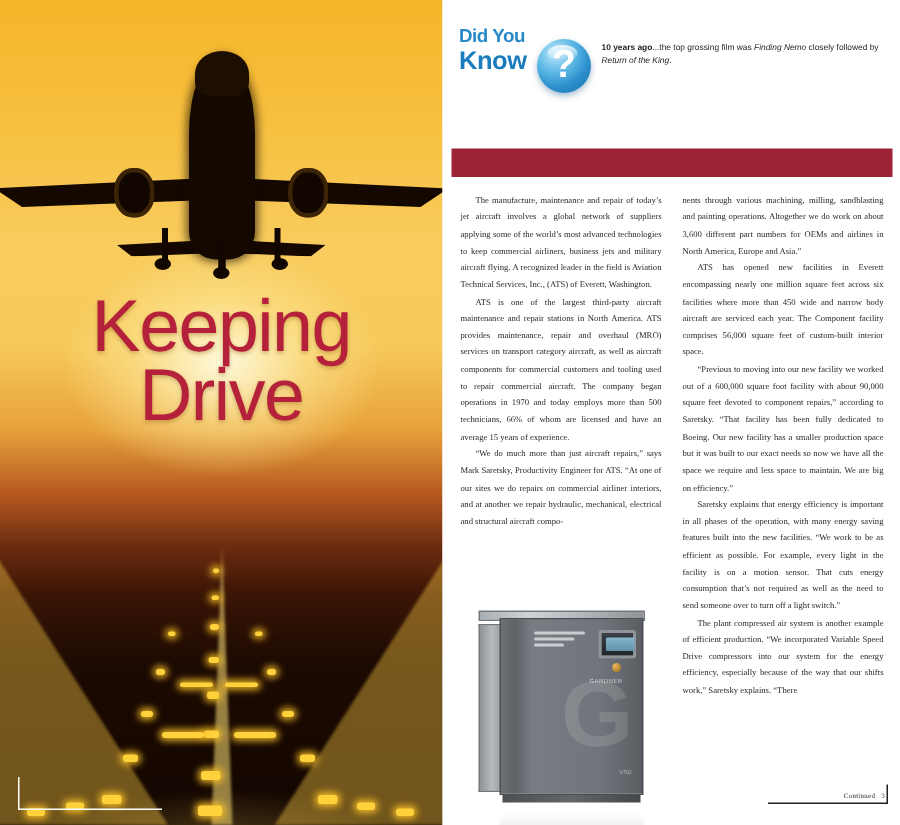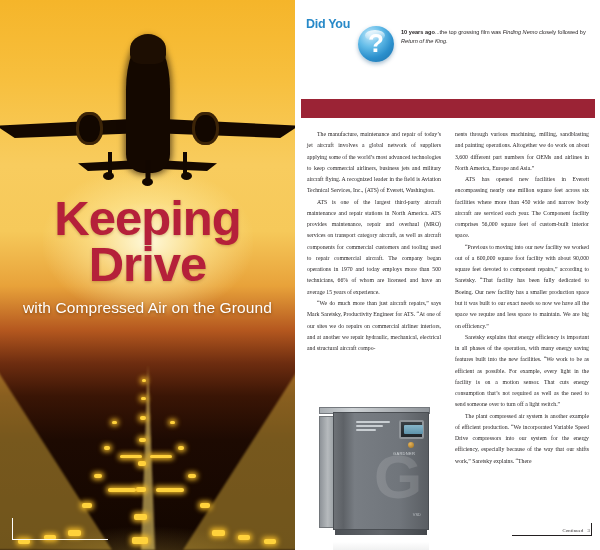--- a/index.html
+++ b/index.html
@@ -79,21 +79,21 @@
   }
   .rw-edge.l { left:-6px; border-left:0 solid transparent; border-right:118px solid transparent; }
   .rw-edge.r { right:-6px; border-right:0 solid transparent; border-left:118px solid transparent; }
   .lamp { position:absolute; background:#ffd23c; border-radius:2px;
           box-shadow:0 0 5px 2px rgba(255,196,40,.85); }
 
   
   .title-block { position:absolute; left:0; top:196px; width:295px; text-align:center; }
   .headline {
     font-family:"Liberation Sans", sans-serif;
-    font-weight:bold; color:#b5203a; line-height:.93;
+    font-weight:normal; color:#b5203a; line-height:.93;
     letter-spacing:-1px; font-size:49px;
     text-shadow:0 1px 3px rgba(120,60,0,.35);
   }
   .headline .l2 { display:block; }
   .headline .l3 { display:block; font-size:41px; }
   .subhead {
     margin-top:12px;
     font-family:"Liberation Sans", sans-serif;
     font-size:15.5px; color:#ffffff; letter-spacing:.1px;
     text-shadow:0 1px 3px rgba(90,45,0,.6);
@@ -257,34 +257,34 @@
       <div class="lamp" style="left:150px;bottom:92px;width:22px;height:3px"></div>
       <div class="lamp" style="left:108px;bottom:58px;width:28px;height:4px"></div>
       <div class="lamp" style="left:156px;bottom:58px;width:28px;height:4px"></div>
     </div>
 
     <div class="title-block">
       <div class="headline">
         <span>Keeping</span>
         <span class="l2">Drive</span>
       </div>
-      <div class="subhead">with Compressed Air on the Ground</div>
     </div>
 
     <div class="corner-mark">
       <div class="v"></div>
         <div class="h"></div>
     </div>
   </div>
 
   <div class="edit-panel">
 
     <div class="dyk">
       <div class="dyk-logo">
         <div class="dyk-l1">Did You</div>
+        <div class="dyk-l2">Know</div>
         <div class="dyk-ball">
           <div class="dyk-ball-gloss"></div>
         </div>
       </div>
       <div class="dyk-text">
         <b>10 years ago</b><span>...the top grossing film was </span><i>Finding Nemo</i><span> closely followed by </span><i>Return of the King</i><span>.</span>
       </div>
     </div>
 
     <div class="red-rule"></div>

